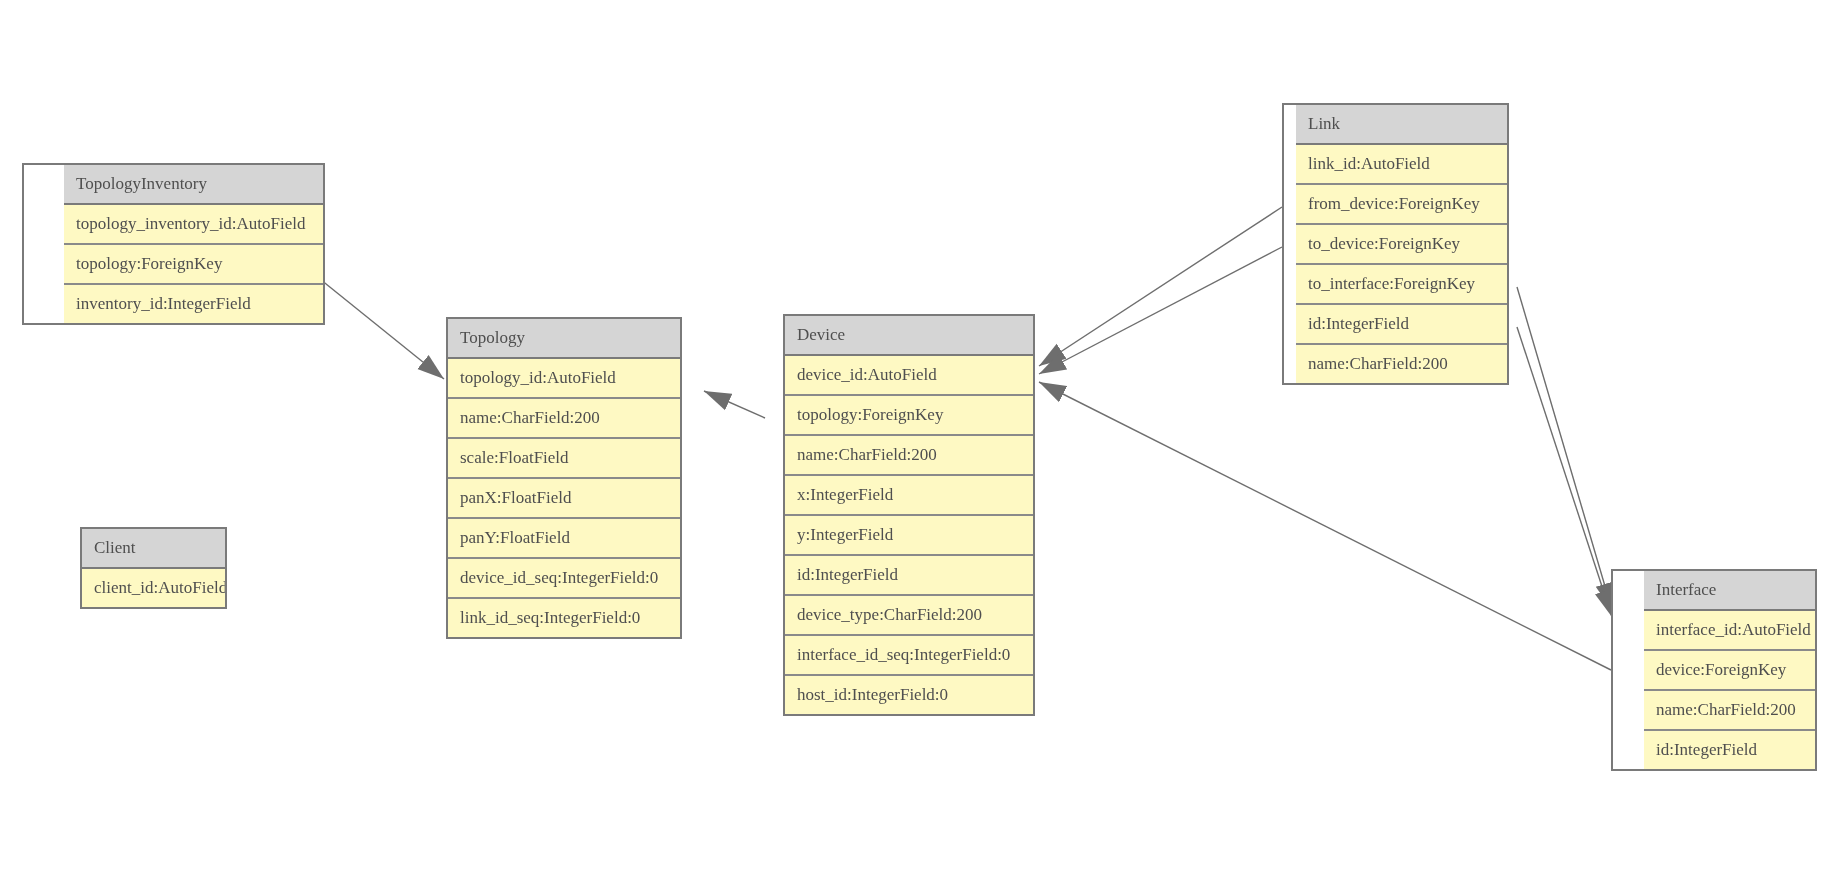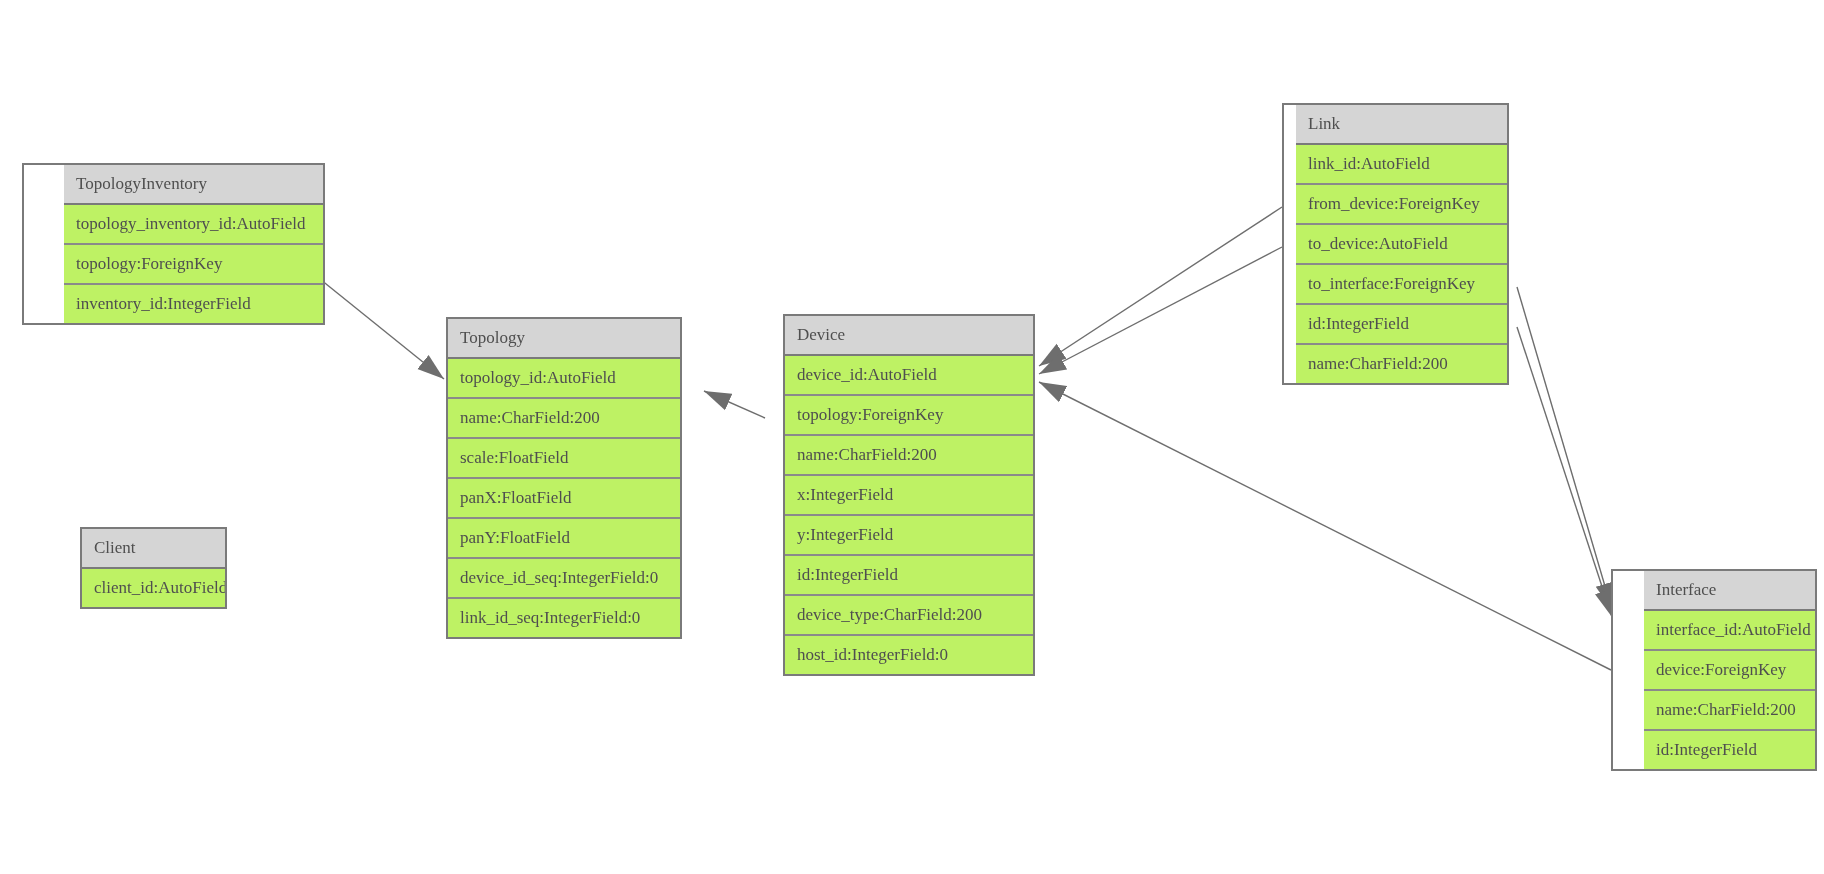--- a/index.html
+++ b/index.html
@@ -42,21 +42,21 @@
     border-bottom: 2px solid #7a7a7a;
     padding: 0 12px;
     white-space: nowrap;
     overflow: hidden;
   }
   .ent-row {
     height: 38px;
     line-height: 38px;
     border-bottom: 2px solid #8a8a8a;
     padding: 0 12px;
-    background: #bef264;
+    background: #fef9c3;
     white-space: nowrap;
     overflow: hidden;
   }
   .ent-row:last-child {
     border-bottom: none;
   }
   
   #ent-topology-inventory { left: 22px;   top: 163px; width: 259px; padding-left: 40px; }
   #ent-topology           { left: 446px;  top: 317px; width: 232px; }
   #ent-client             { left: 80px;   top: 527px; width: 143px; }
@@ -109,28 +109,29 @@
 
   <div class="entity" id="ent-device">
     <div class="ent-header">Device</div>
     <div class="ent-row">device_id:AutoField</div>
     <div class="ent-row">topology:ForeignKey</div>
     <div class="ent-row">name:CharField:200</div>
     <div class="ent-row">x:IntegerField</div>
     <div class="ent-row">y:IntegerField</div>
     <div class="ent-row">id:IntegerField</div>
     <div class="ent-row">device_type:CharField:200</div>
+    <div class="ent-row">interface_id_seq:IntegerField:0</div>
     <div class="ent-row">host_id:IntegerField:0</div>
   </div>
 
   <div class="entity" id="ent-link">
     <div class="ent-header">Link</div>
     <div class="ent-row">link_id:AutoField</div>
     <div class="ent-row">from_device:ForeignKey</div>
-    <div class="ent-row">to_device:AutoField</div>
+    <div class="ent-row">to_device:ForeignKey</div>
     <div class="ent-row">to_interface:ForeignKey</div>
     <div class="ent-row">id:IntegerField</div>
     <div class="ent-row">name:CharField:200</div>
   </div>
 
   <div class="entity" id="ent-interface">
     <div class="ent-header">Interface</div>
     <div class="ent-row">interface_id:AutoField</div>
     <div class="ent-row">device:ForeignKey</div>
     <div class="ent-row">name:CharField:200</div>

